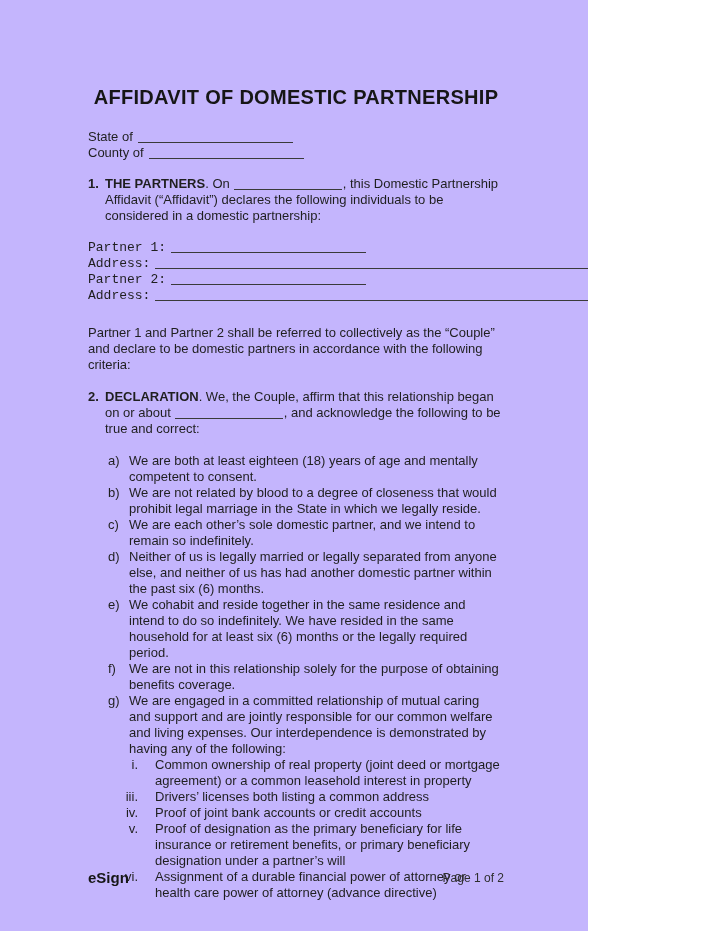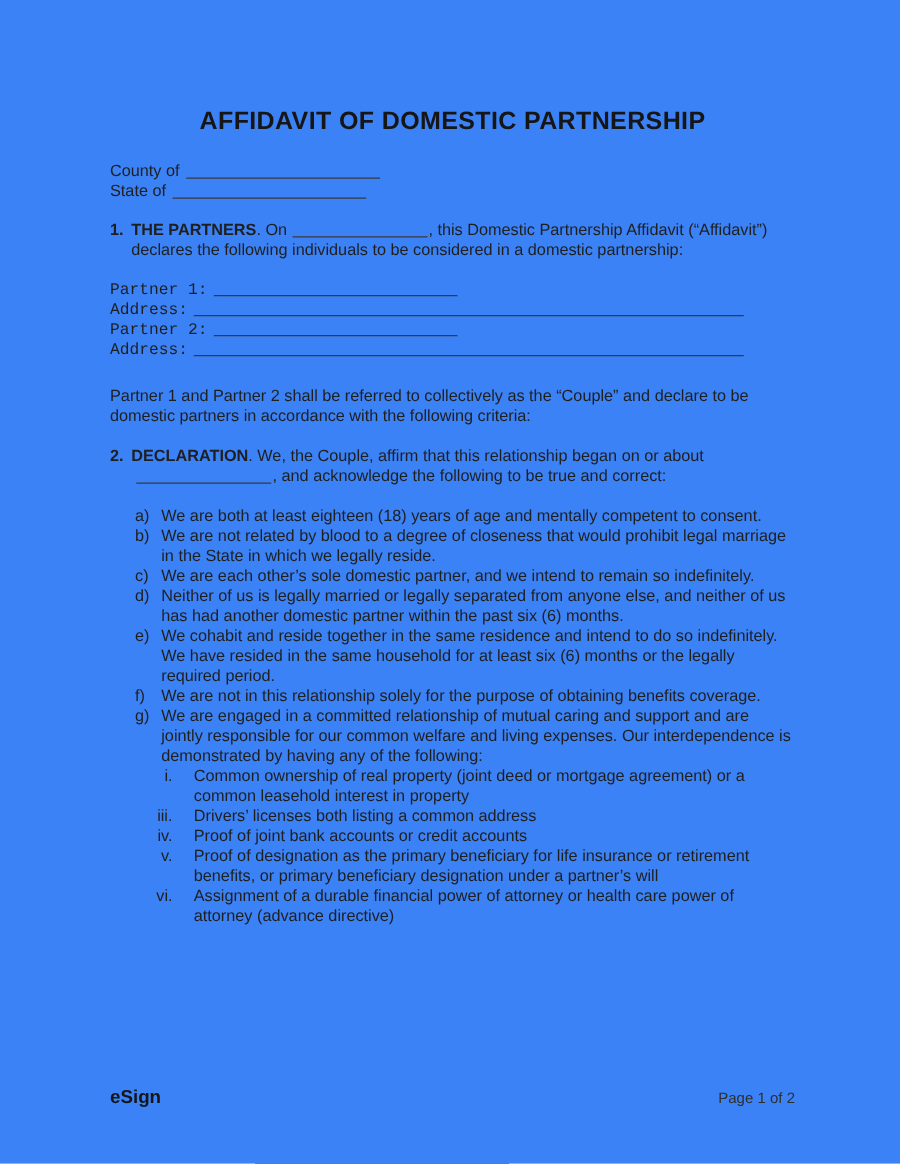--- a/index.html
+++ b/index.html
@@ -1,20 +1,20 @@
 <!DOCTYPE html>
 <html><head>
 <meta charset="utf-8">
 <style>
   html, body { margin: 0; padding: 0; background: #ffffff; }
   .page {
     position: relative;
-    width: 720px;
+    width: 588px;
     height: 931px;
-    background: #3b82f6;
+    background: #c4b5fd;
     font-family: "Liberation Sans", sans-serif;
     font-size: 13px;
     line-height: 16px;
     color: #1f1f1f;
     overflow: hidden;
   }
   .content {
     position: absolute;
     left: 88px;
     right: 84px;
@@ -72,24 +72,24 @@
 </head>
 <body>
 
 <div class="page">
   <div class="content">
 
     <div class="doc-title">AFFIDAVIT OF DOMESTIC PARTNERSHIP</div>
 
     <div class="location-block">
       <div class="field-row">
-        <span>County of</span><span class="blank w-loc"></span>
+        <span>State of</span><span class="blank w-loc"></span>
       </div>
       <div class="field-row">
-        <span>State of</span><span class="blank w-loc"></span>
+        <span>County of</span><span class="blank w-loc"></span>
       </div>
     </div>
 
     <div class="section sec-1">
       <span class="sec-num">1.</span>
       <span class="sec-body"><span class="sec-heading">THE PARTNERS</span><span>. On</span><span class="blank w-inline"></span><span>, this Domestic Partnership Affidavit (“Affidavit”) declares the following individuals to be considered in a domestic partnership:</span></span>
     </div>
 
     <div class="partner-block">
       <div class="field-row">

